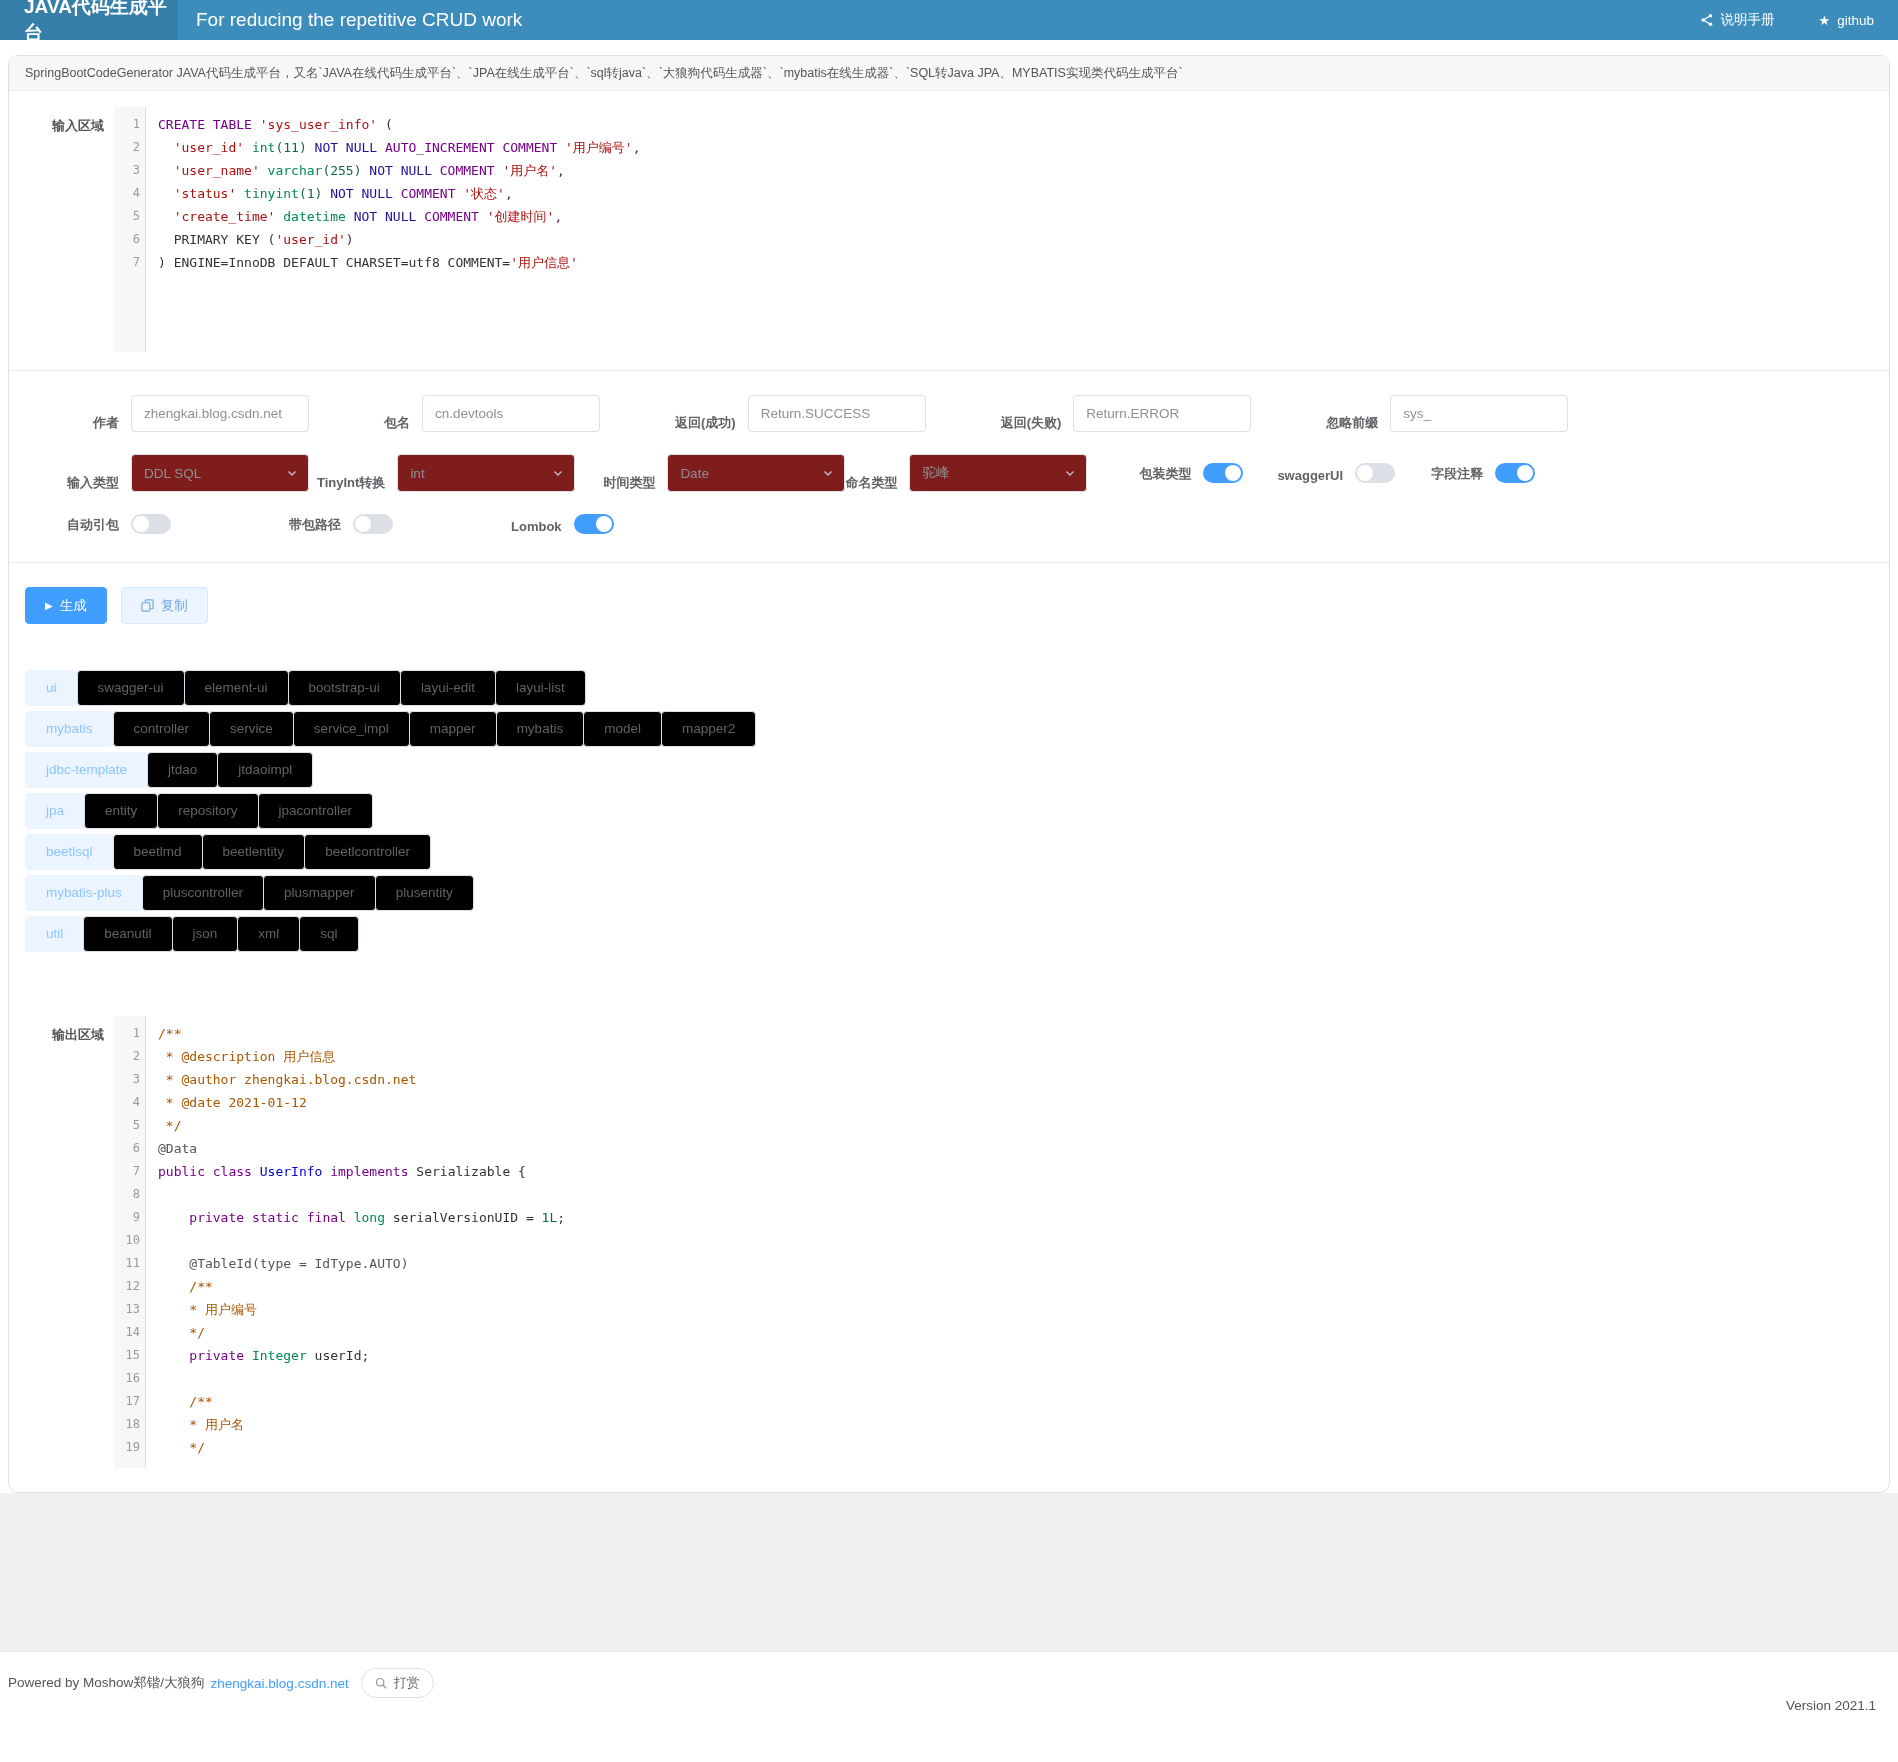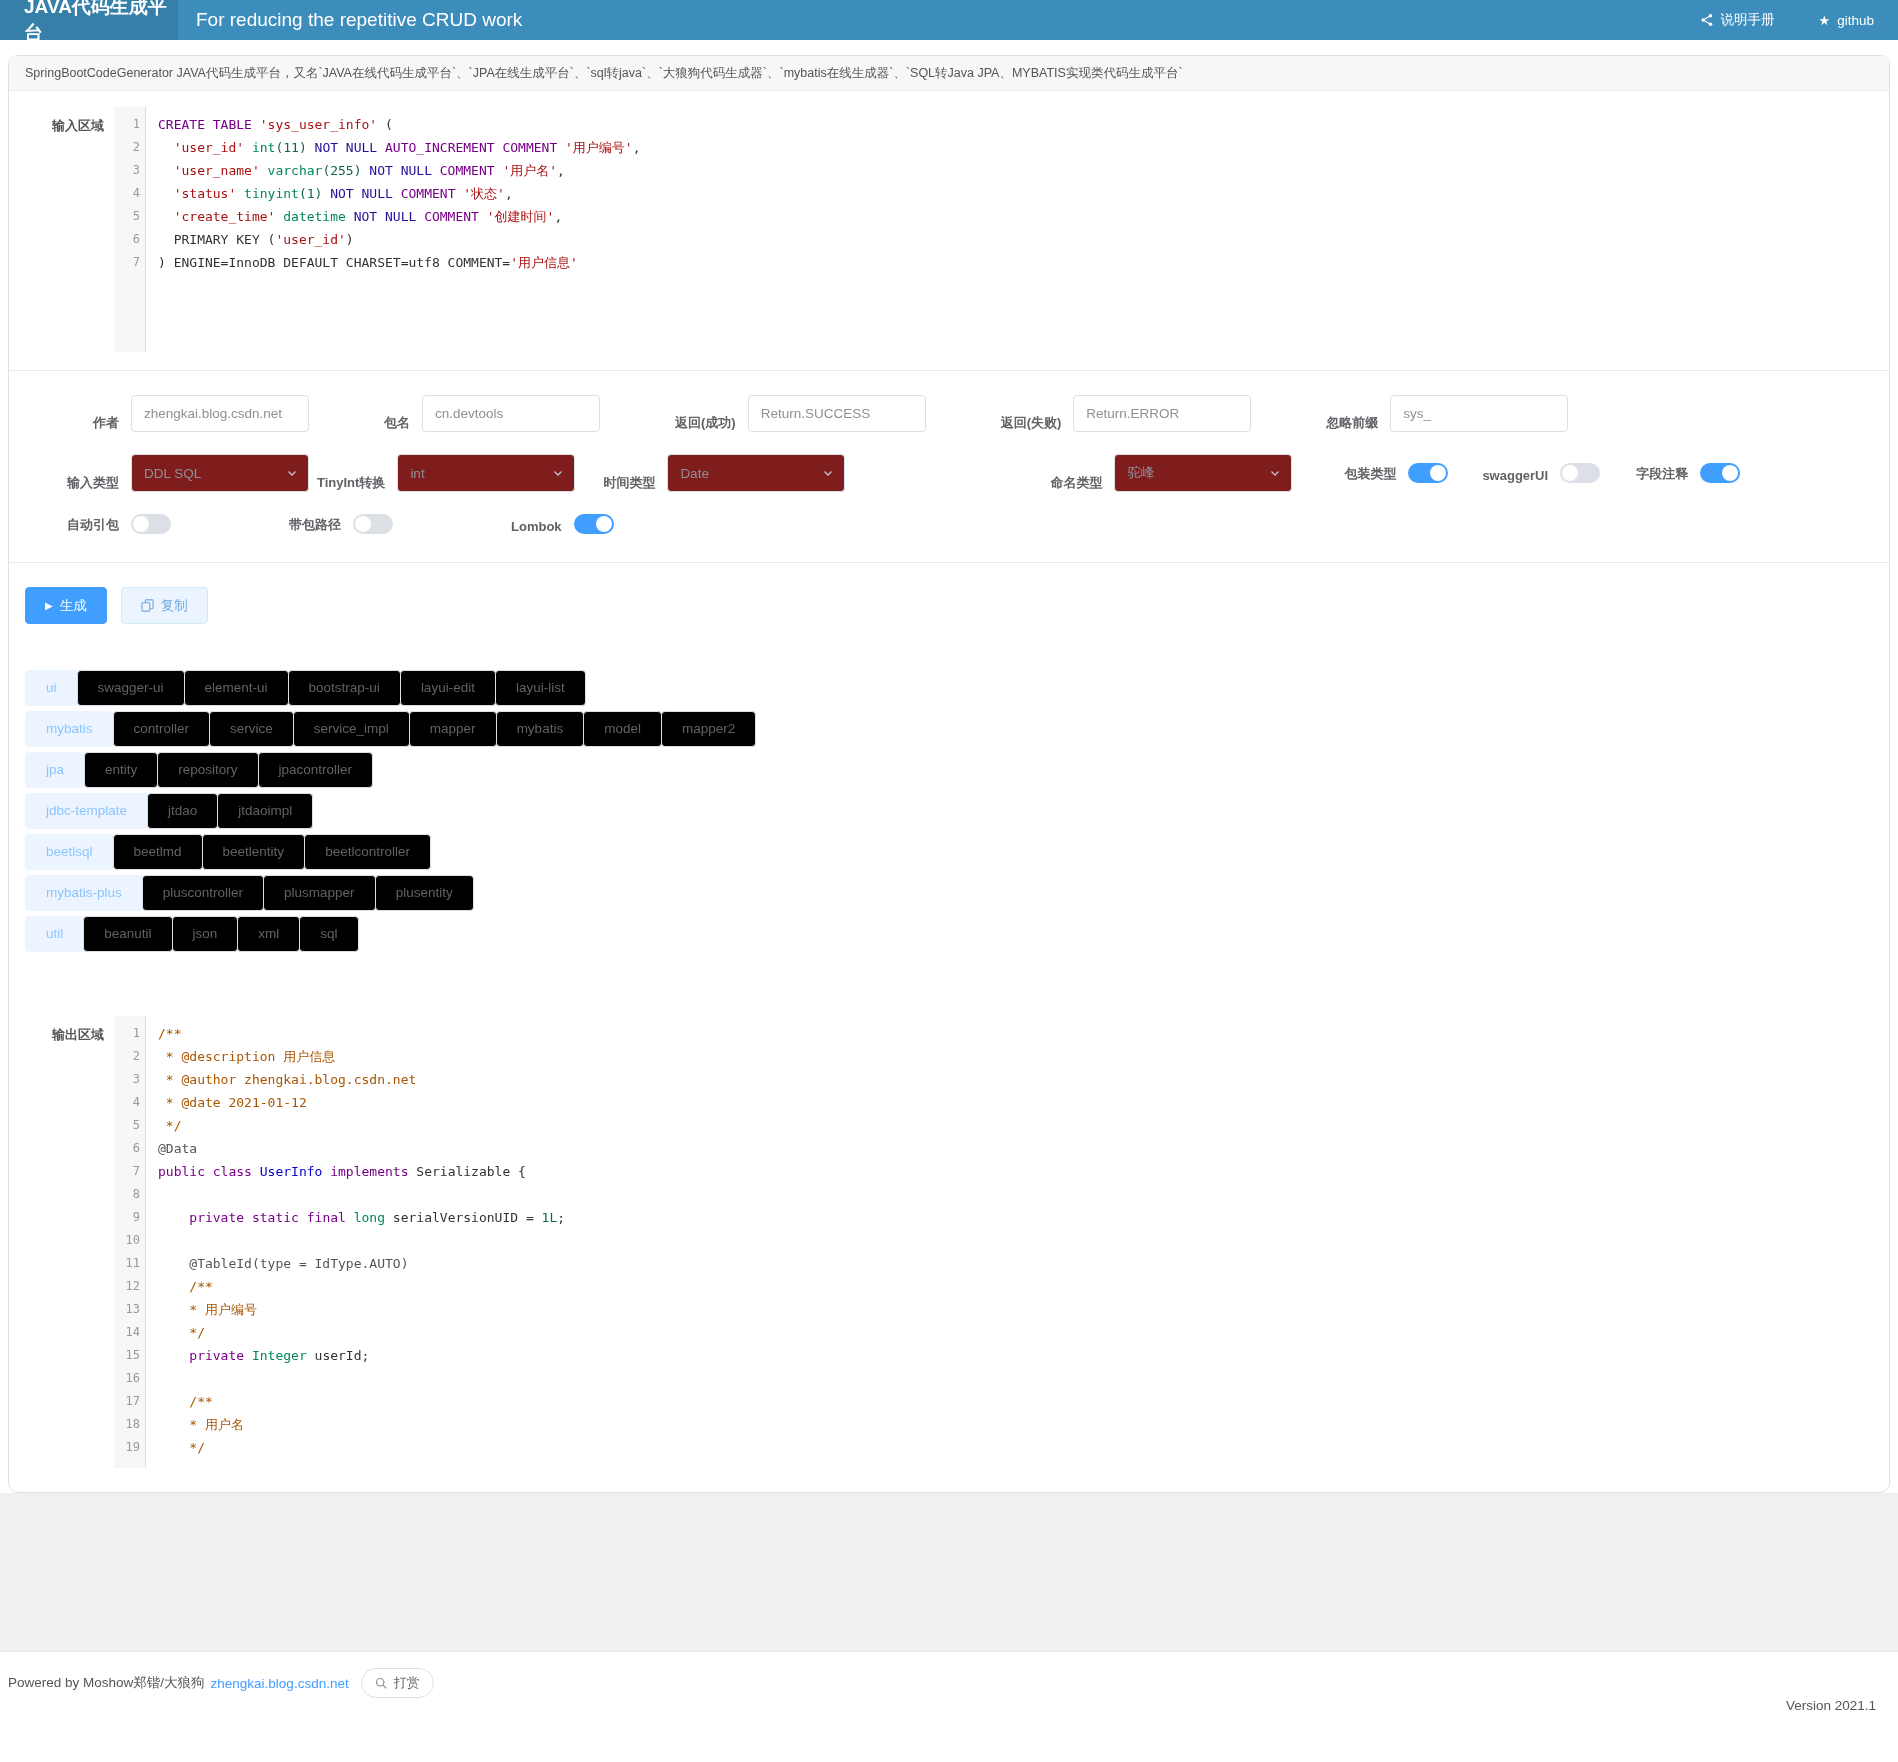--- a/index.html
+++ b/index.html
@@ -50,21 +50,21 @@
   .row2 { margin-top:22px; }
   .row3 { margin-top:22px; }
   .grp { display:flex; align-items:flex-end; }
   .grp-label { font-size:13px; font-weight:bold; color:#606266; margin-right:12px; white-space:nowrap; }
   .row1 .grp:first-child .grp-label,
   .row2 .grp:first-child .grp-label,
   .row3 .grp:first-child .grp-label { min-width:94px; text-align:right; }
   .row1 .grp + .grp { margin-left:75px; }
   .row2 .g1 { margin-left:8px; }
   .row2 .g2 { margin-left:28px; }
-  .row2 .g3 { margin-left:205px; }
+  .row2 .g3 { }
   .row2 .g4 { margin-left:52px; }
   .row2 .g5 { margin-left:34px; }
   .row2 .g6 { margin-left:36px; }
   .row3 .grp + .grp { margin-left:118px; }
   .el-input { width:178px; height:37px; border:1px solid #dcdfe6; border-radius:4px; padding:0 12px;
               font-size:13.5px; color:#8d9095; outline:none; background:#fff; font-family:inherit; }
   .sel { width:178px; height:38px; border:1px solid #dcdfe6; border-radius:4px; padding:0 10px 0 12px;
          display:flex; align-items:center; justify-content:space-between; font-size:13.5px; color:#8d9095;
          cursor:pointer; background:#7f1d1d; }
   .el-switch { width:40px; height:20px; border-radius:10px; background:#dcdfe6; position:relative;
@@ -280,29 +280,29 @@
         <div class="tab cat">mybatis</div>
         <div class="tab">controller</div>
         <div class="tab">service</div>
         <div class="tab">service_impl</div>
         <div class="tab">mapper</div>
         <div class="tab">mybatis</div>
         <div class="tab">model</div>
         <div class="tab">mapper2</div>
       </div>
       <div class="tab-row">
+        <div class="tab cat">jdbc-template</div>
+        <div class="tab">jtdao</div>
+        <div class="tab">jtdaoimpl</div>
+      </div>
+      <div class="tab-row">
         <div class="tab cat">jpa</div>
         <div class="tab">entity</div>
         <div class="tab">repository</div>
         <div class="tab">jpacontroller</div>
-      </div>
-      <div class="tab-row">
-        <div class="tab cat">jdbc-template</div>
-        <div class="tab">jtdao</div>
-        <div class="tab">jtdaoimpl</div>
       </div>
       <div class="tab-row">
         <div class="tab cat">beetlsql</div>
         <div class="tab">beetlmd</div>
         <div class="tab">beetlentity</div>
         <div class="tab">beetlcontroller</div>
       </div>
       <div class="tab-row">
         <div class="tab cat">mybatis-plus</div>
         <div class="tab">pluscontroller</div>

